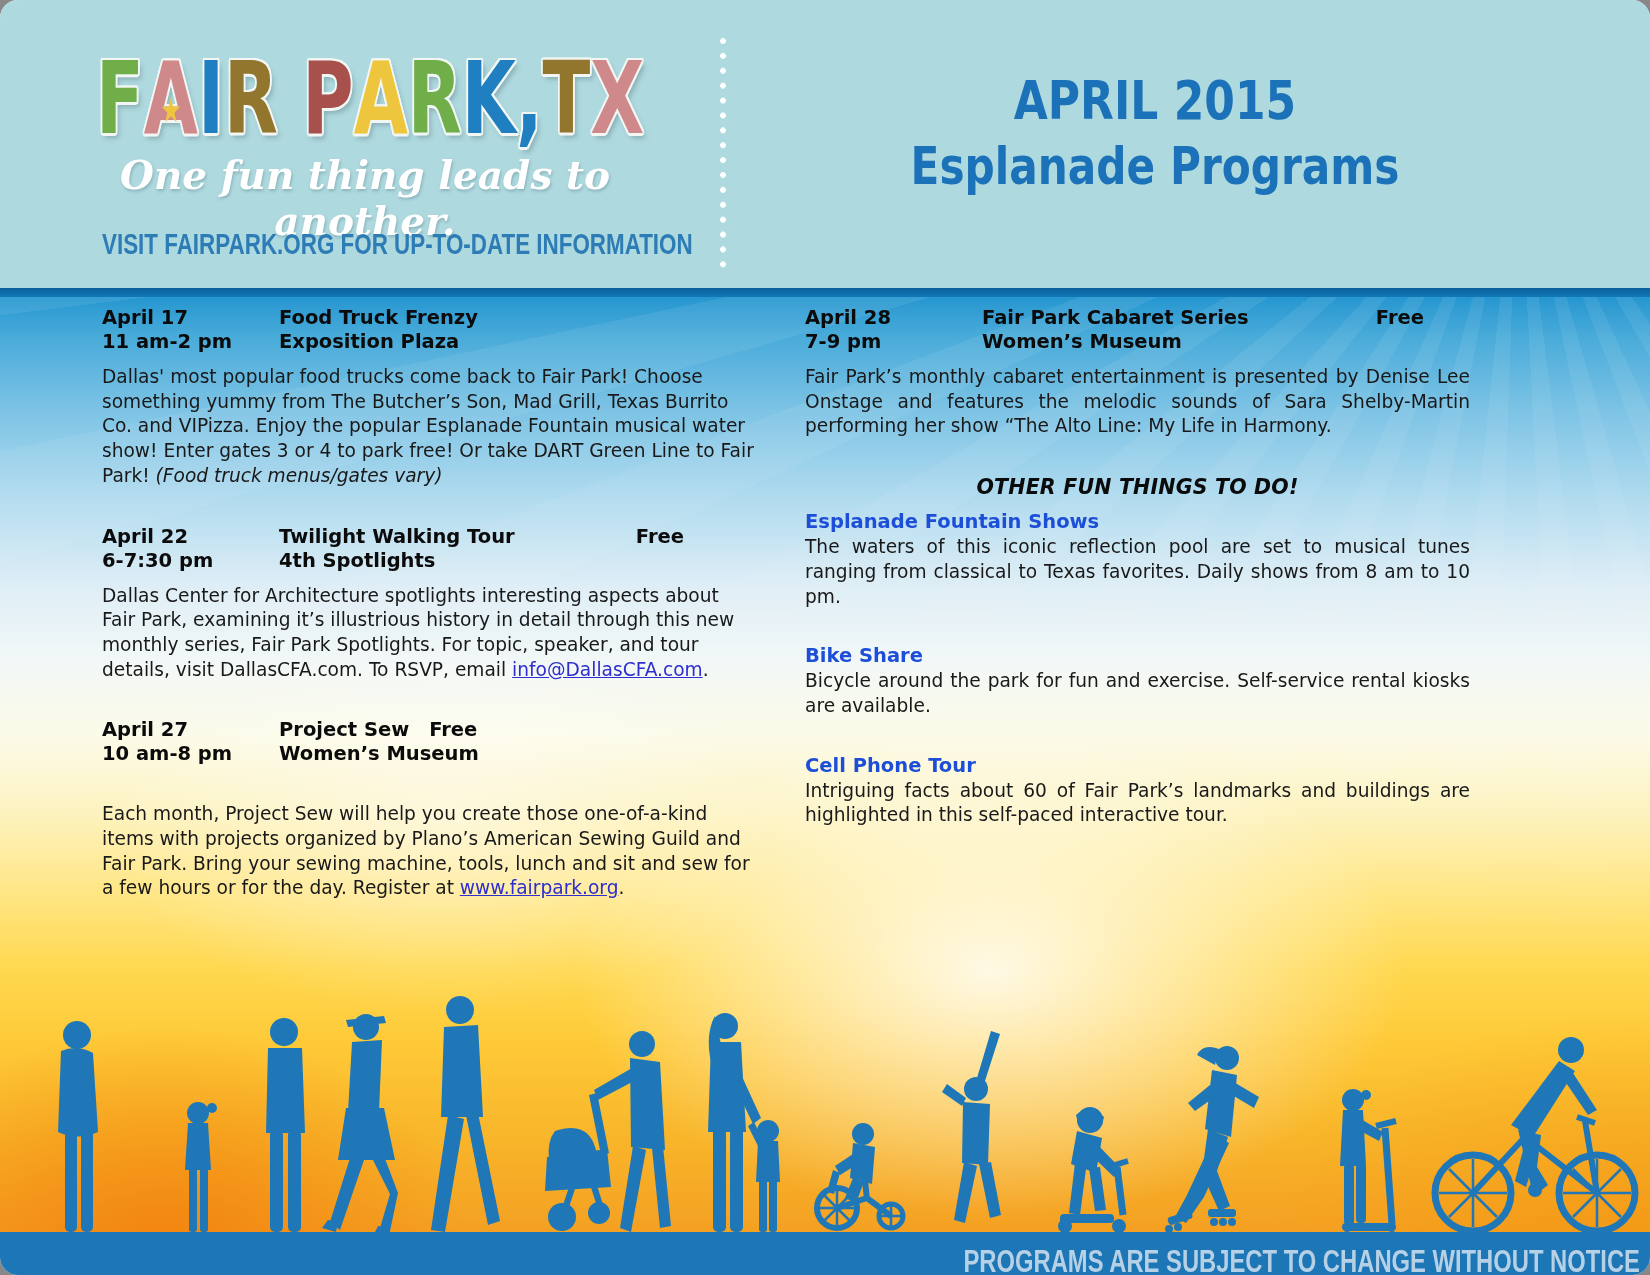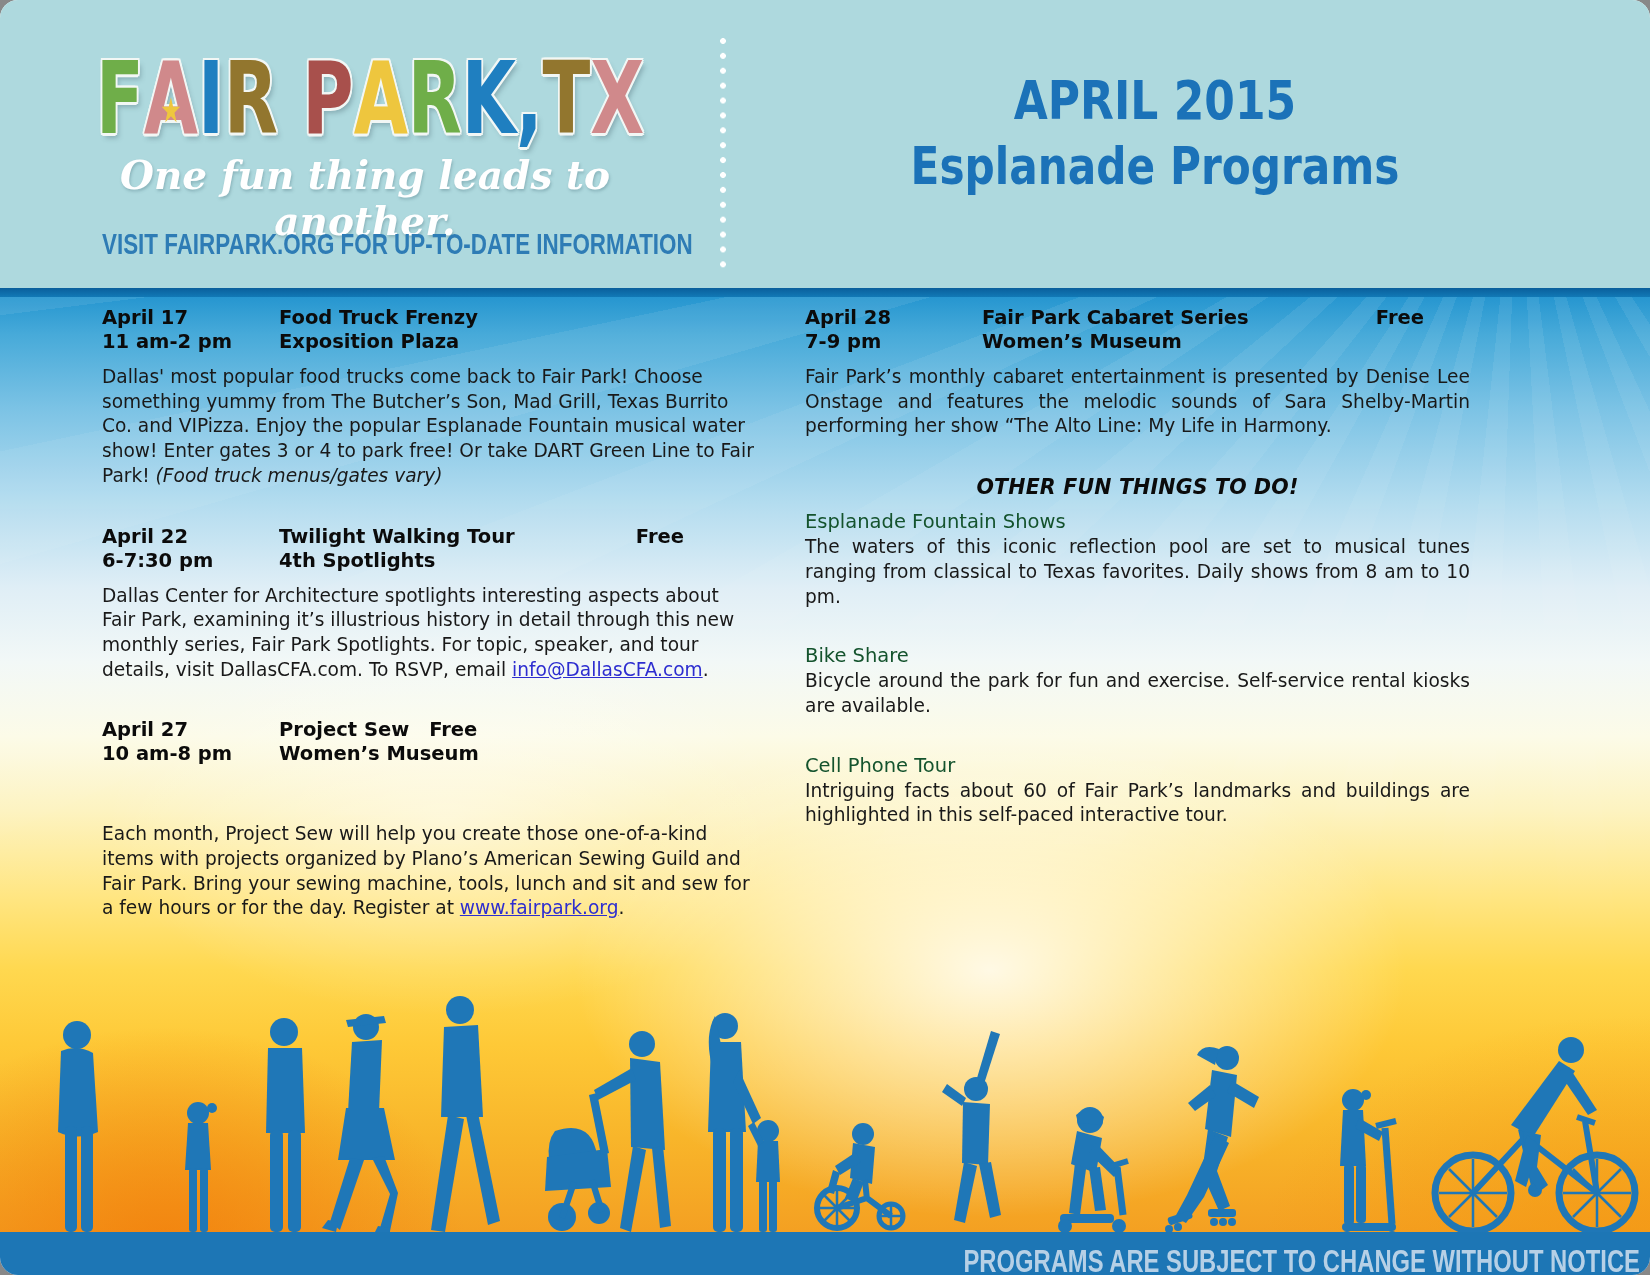--- a/index.html
+++ b/index.html
@@ -77,31 +77,31 @@
   .col-right { position:absolute; left:805px; top:9px; width:665px; }
 
   .event { margin-bottom:36px; }
   .event-head { display:flex; font-weight:bold; font-size:19.5px; line-height:24px; color:#0b0b0b; }
   .eh-when { width:177px; flex:none; }
   .eh-what { flex:1; }
   .eh-free { margin-left:auto; padding-right:70px; }
   .col-right .eh-free { padding-right:46px; }
   .eh-free-inline { margin-left:20px; }
   .event-desc { margin:11px 0 0; font-size:18.6px; line-height:24.7px; color:#191919; }
-  .col-left .event:nth-child(3) .event-desc { margin-top:56px; }
+  .col-left .event:nth-child(3) .event-desc { margin-top:36px; }
   .justify { text-align:justify; }
   .event-desc em { font-style:italic; }
   .desc-link { color:#2d2dd0; text-decoration:underline; cursor:pointer; }
 
   .other-head {
     text-align:center; font-size:20.5px; font-weight:bold; font-style:italic;
     color:#0b0b0b; margin:30px 0 11px; letter-spacing:.2px;
   }
   .fun-item { margin-bottom:35px; }
-  .fun-title { font-weight:normal; font-size:19.5px; line-height:24px; color:#14532d; }
+  .fun-title { font-weight:bold; font-size:19.5px; line-height:24px; color:#1d4ed8; }
   .fun-text { margin:1px 0 0; font-size:18.6px; line-height:24.7px; color:#191919; text-align:justify; }
 
   
   .crowd { position:absolute; left:0; bottom:0; width:1650px; height:262px; }
 
   
   .footer-bar {
     width:100%; height:60px; background:#1d76b5;
     display:flex; align-items:center; justify-content:flex-end; padding-right:10px;
   }

